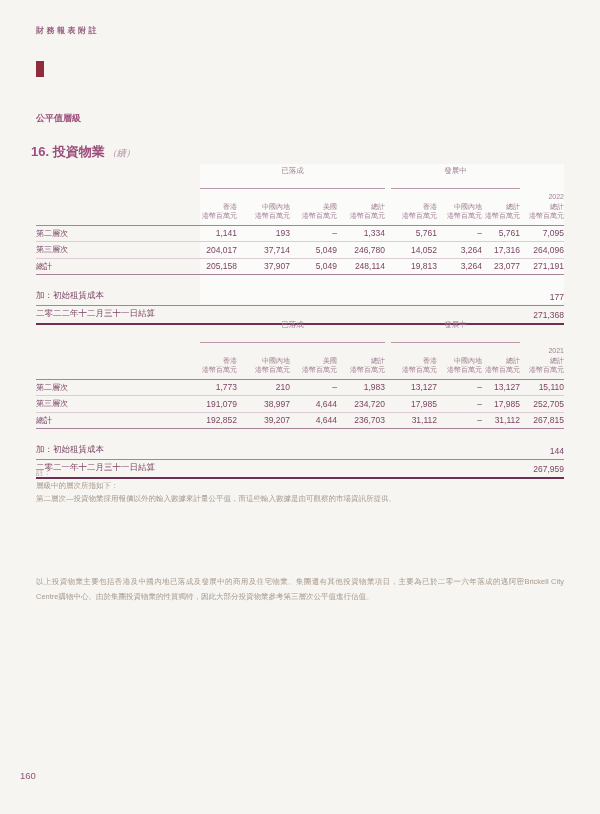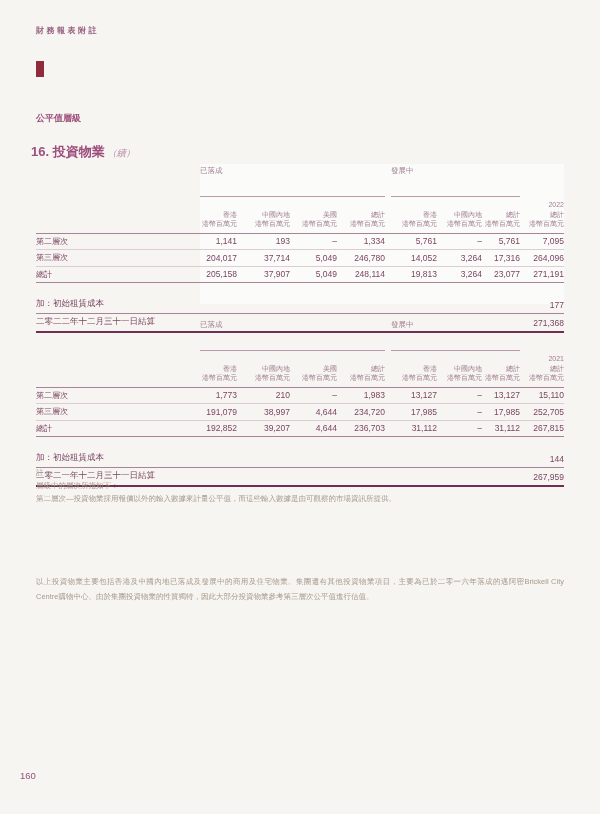--- a/index.html
+++ b/index.html
@@ -19,22 +19,22 @@
          background:rgba(255,255,255,0.55);}
 
   .tblwrap{position:absolute;left:36px;width:528px;}
   .t1{top:166px;} .t2{top:320px;}
 
   table{border-collapse:collapse;table-layout:fixed;width:528px;}
   col.cl{width:164px;} col.c1{width:37px;} col.c2{width:53px;} col.c3{width:47px;}
   col.c4{width:48px;} col.c5{width:52px;} col.c6{width:45px;} col.c7{width:38px;} col.c8{width:44px;}
   td{padding:0;}
 
-  .grp{font-size:7.5px;color:#a07f94;border-bottom:1px solid #bb98ac;
-       padding-bottom:20px;}
+  .grp{font-size:7.5px;color:#a07f94;text-align:center;border-bottom:1px solid #bb98ac;
+       padding-bottom:12px;}
   .grp-dev{margin-left:6px;}
 
   tr.colhead td{vertical-align:bottom;text-align:right;font-size:7px;line-height:9.5px;
                 color:#a07f94;padding:3px 0 4px;border-bottom:1px solid #a8839b;}
   tr.data td{height:15.5px;font-size:8.5px;color:#7b4465;text-align:right;vertical-align:middle;}
   tr.data td.lbl{text-align:left;font-size:8px;}
   tr.rb td{border-top:1px solid #ddcbd6;margin-left:16px;}
   tr.total td{border-bottom:1px solid #a8839b;}
 
   .sumrow{display:flex;justify-content:space-between;align-items:flex-end;height:14px;

